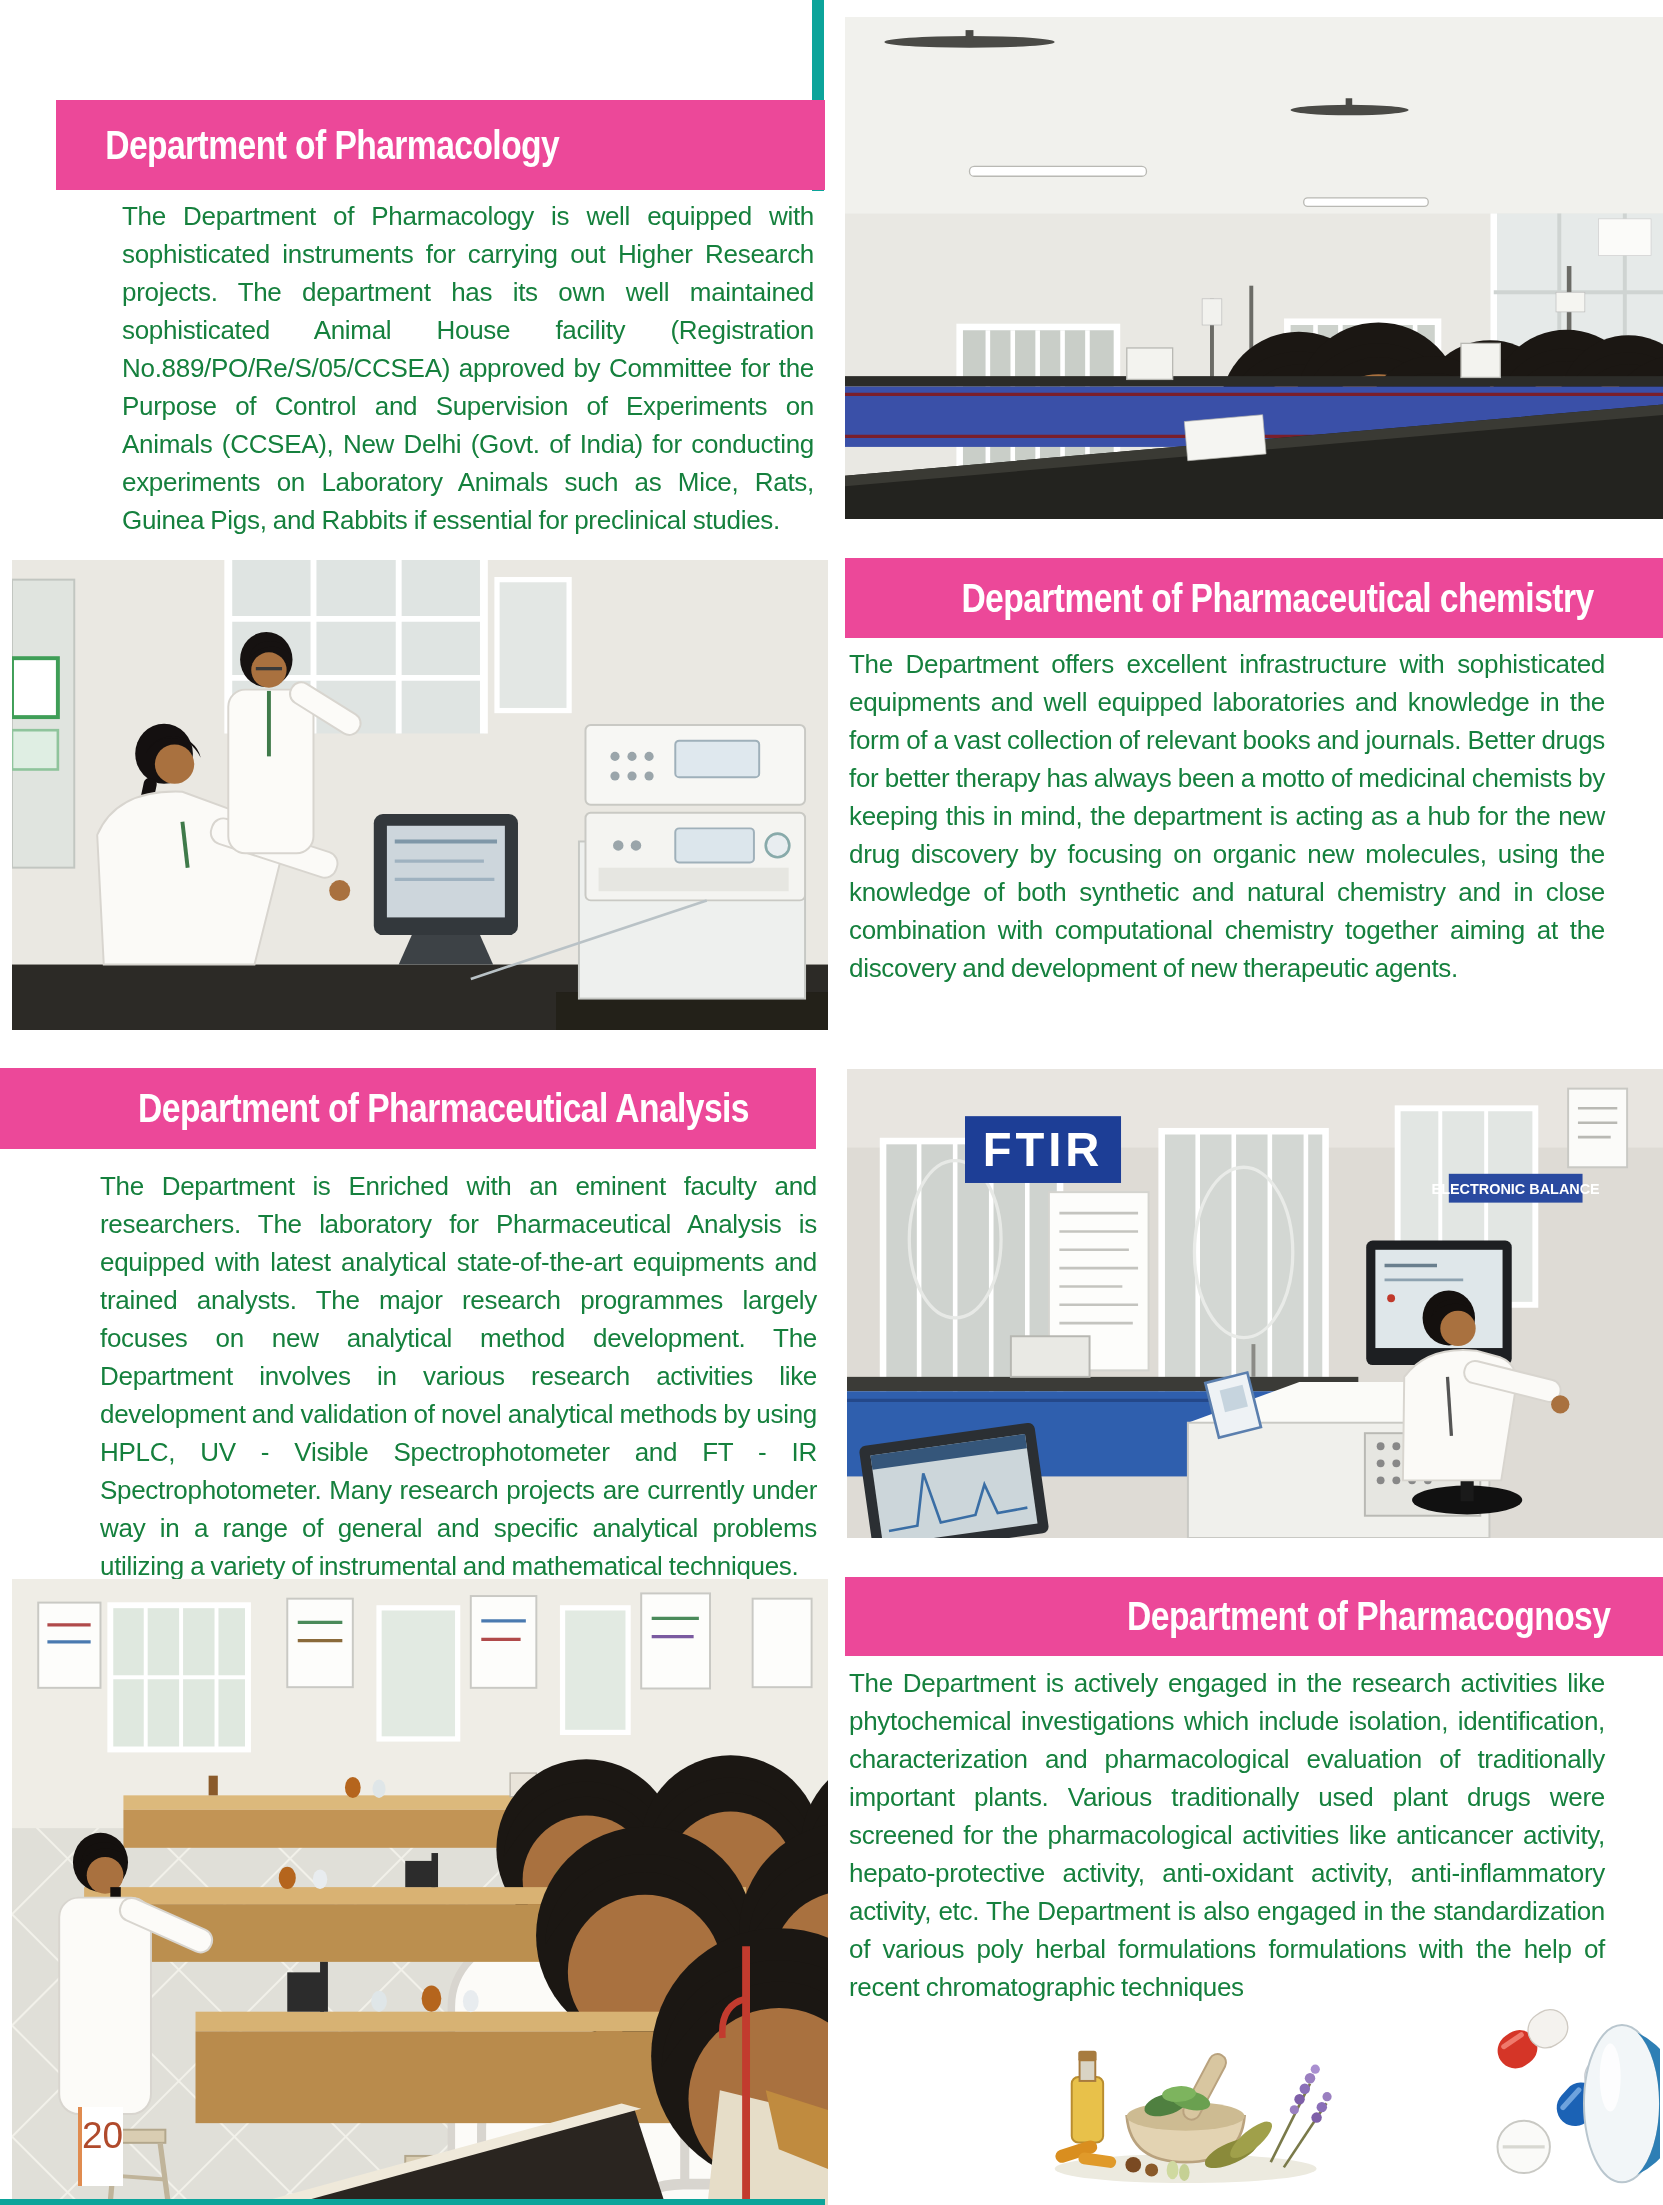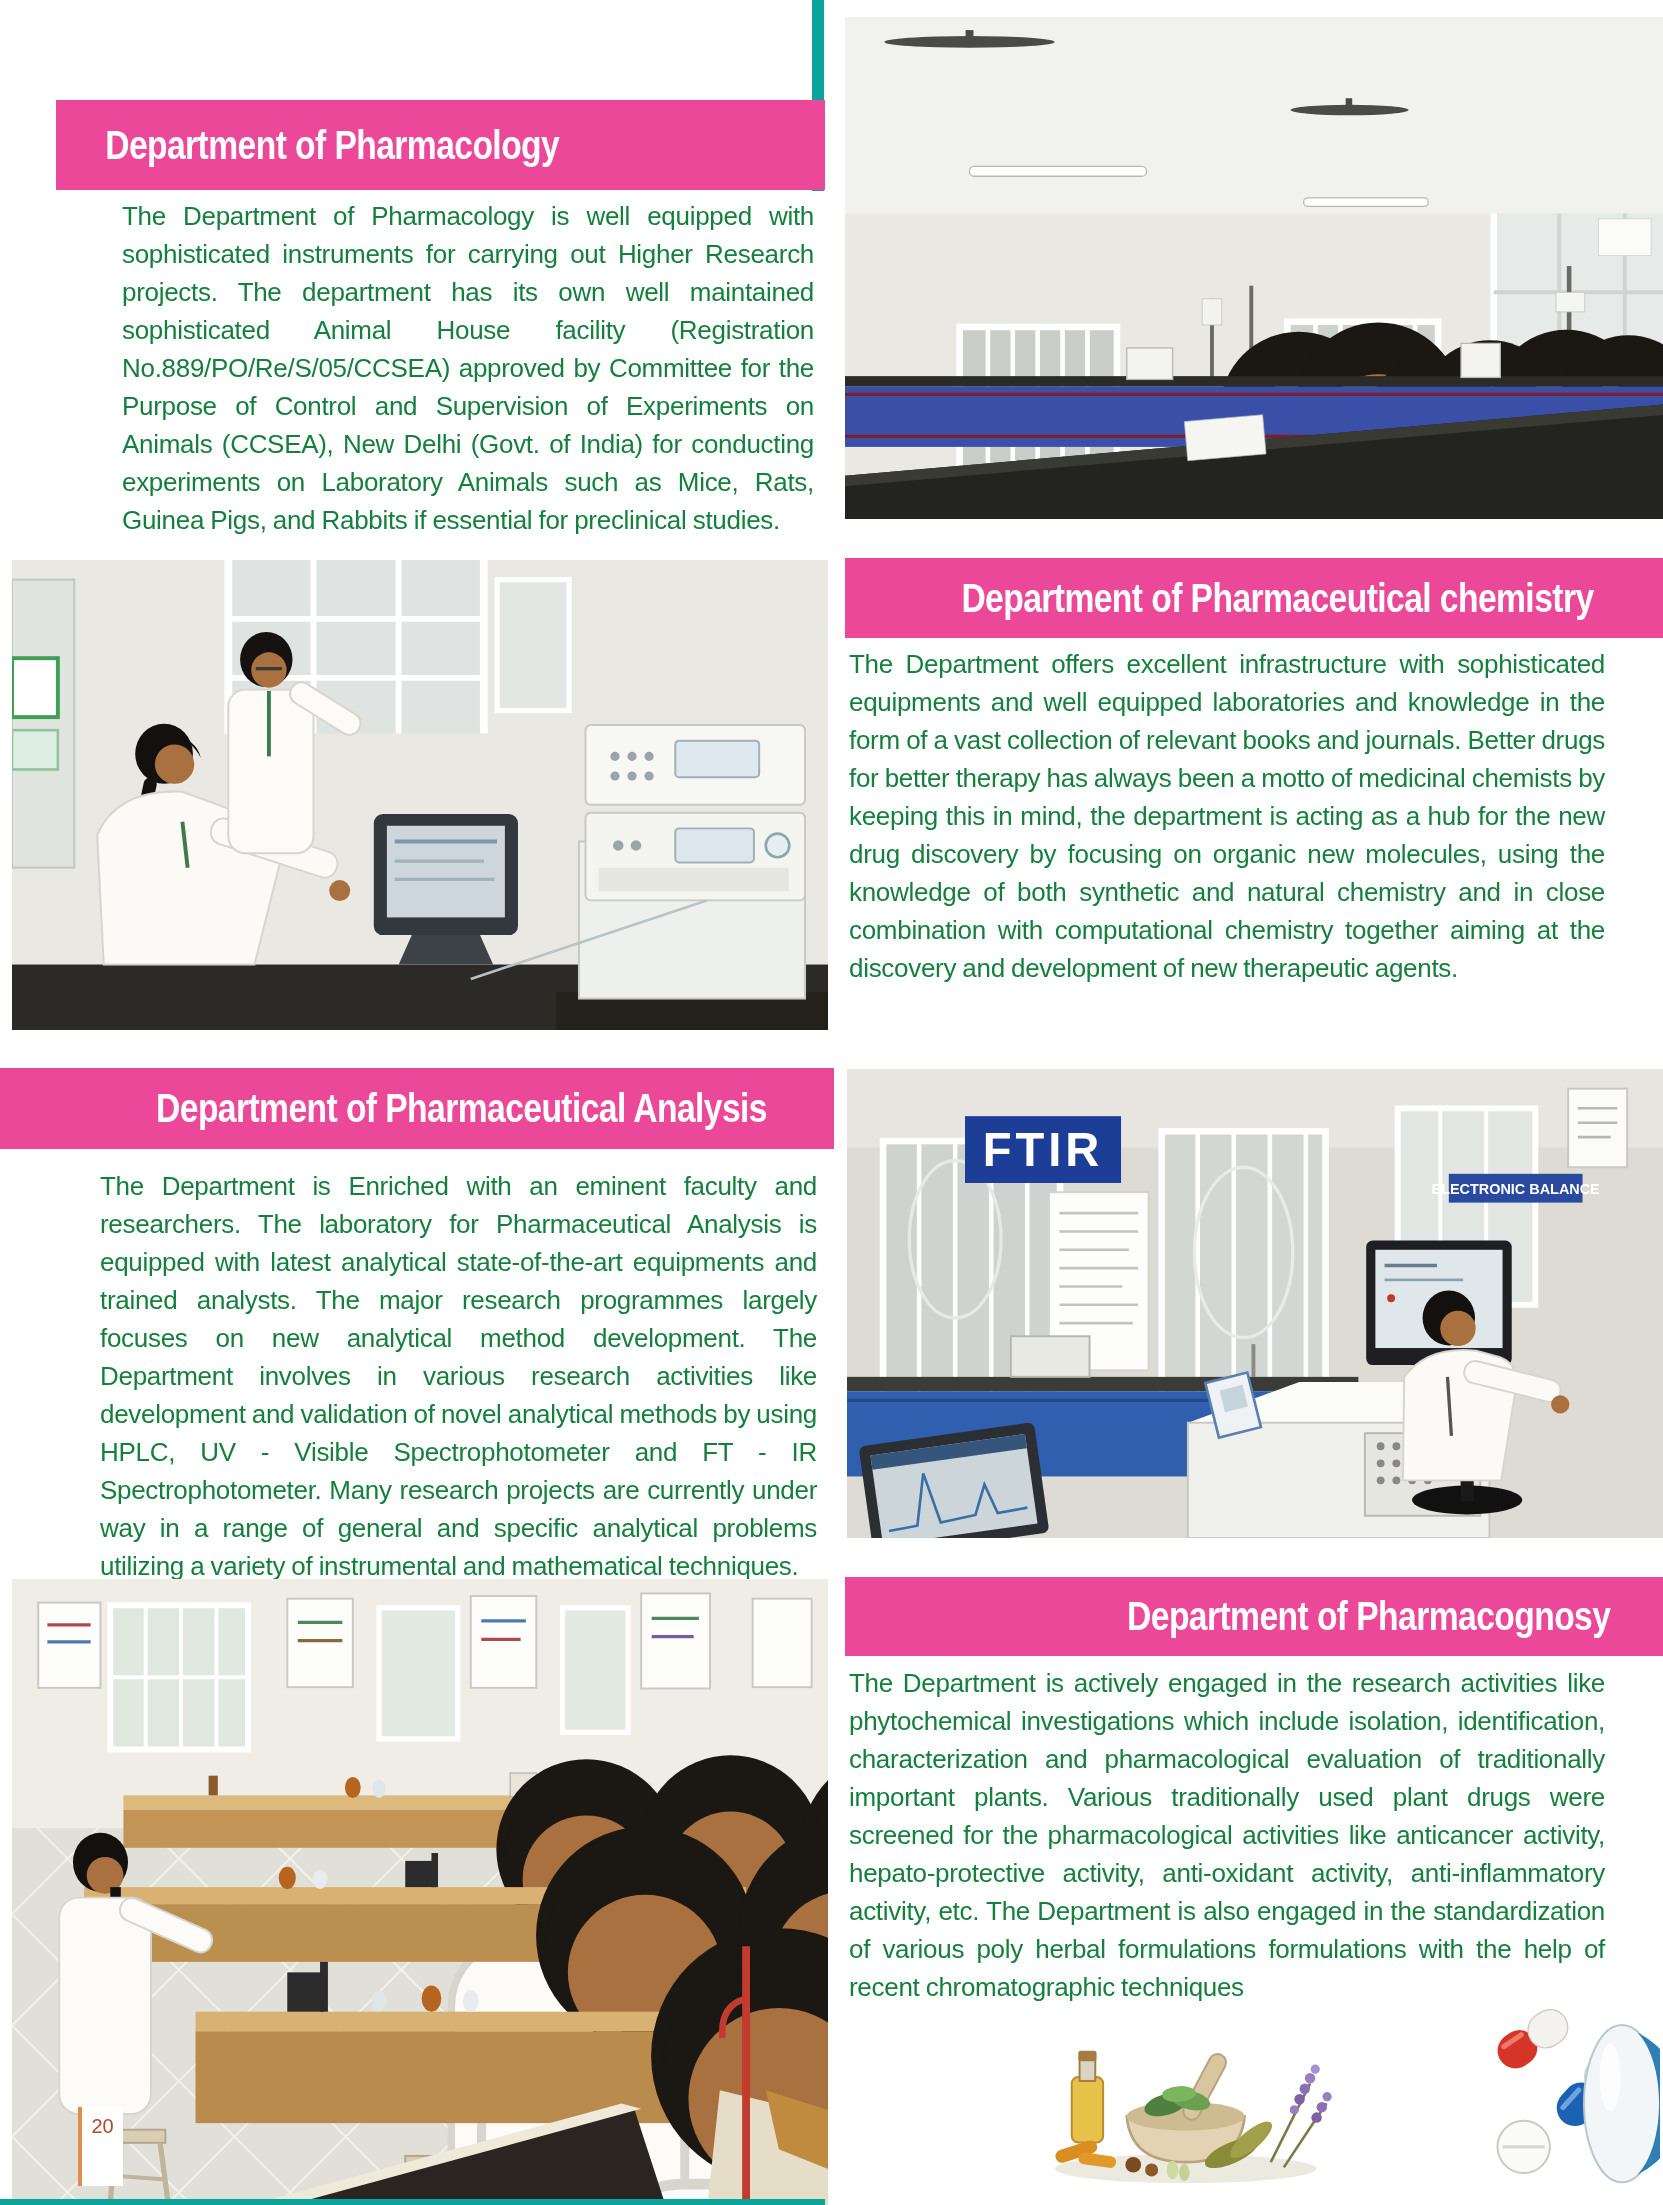--- a/index.html
+++ b/index.html
@@ -26,21 +26,21 @@
     position:absolute;margin:12px;padding:0;overflow:hidden;background:#e8e7e2;
     box-shadow:0 0 0 0.7px #c2cbcd inset;
   }
   .photo svg{display:block;width:100%;height:100%;}
   .art{position:absolute;margin:0;padding:0;overflow:hidden;}
   .art svg{display:block;width:100%;height:100%;}
   .page-badge{
     position:absolute;left:78px;top:2107px;width:41px;height:79px;background:#ffffff;
     border-left:4.6px solid #e08b4f;z-index:5;display:flex;justify-content:center;
   }
-  .page-badge span{font-size:20px;color:#b04a2c;margin-top:7.9px;}
+  .page-badge span{font-size:37px;color:#b04a2c;margin-top:7.9px;}
   .bottom-strip{position:absolute;left:0;top:2199px;width:825px;height:6.6px;background:#0ca49a;}
   svg text{font-family:"Liberation Sans",sans-serif;}
 </style>
 </head>
 <body>
 
 <div class="page">
 
   <div class="vbar" style="left:812px;top:0;width:12.4px;height:191px;"></div>
 
@@ -204,21 +204,21 @@
       </g>
     </svg>
   </figure>
 
   <div class="banner centered" style="left:845px;top:558px;width:818px;height:80px;">
     <h2>Department of Pharmaceutical chemistry</h2>
   </div>
 
   <p class="body-text" style="left:849px;top:645px;width:756px;">The Department offers excellent infrastructure with sophisticated equipments and well equipped laboratories and knowledge in the form of a vast collection of relevant books and journals. Better drugs for better therapy has always been a motto of medicinal chemists by keeping this in mind, the department is acting as a hub for the new drug discovery by focusing on organic new molecules, using the knowledge of both synthetic and natural chemistry and in close combination with computational chemistry together aiming at the discovery and development of new therapeutic agents.</p>
 
-  <div class="banner centered" style="left:0;top:1068px;width:816px;height:81px;padding-left:18px;">
+  <div class="banner centered" style="left:0;top:1068px;width:816px;height:81px;">
     <h2>Department of Pharmaceutical Analysis</h2>
   </div>
 
   <p class="body-text" style="left:100px;top:1167px;width:717px;">The Department is Enriched with an eminent faculty and researchers. The laboratory for Pharmaceutical Analysis is equipped with latest analytical state-of-the-art equipments and trained analysts. The major research programmes largely focuses on new analytical method development. The Department involves in various research activities like development and validation of novel analytical methods by using HPLC, UV - Visible Spectrophotometer and FT - IR Spectrophotometer. Many research projects are currently under way in a range of general and specific analytical problems utilizing a variety of instrumental and mathematical techniques.</p>
 
   <figure class="photo" style="left:835px;top:1057px;width:826px;height:469px;">
     <svg viewBox="0 0 1260 716" preserveAspectRatio="none">
       <defs>
         <symbol id="p3-person" viewBox="0 0 100 160">
           <circle cx="50" cy="28" r="24" fill="#1b1713"></circle>

